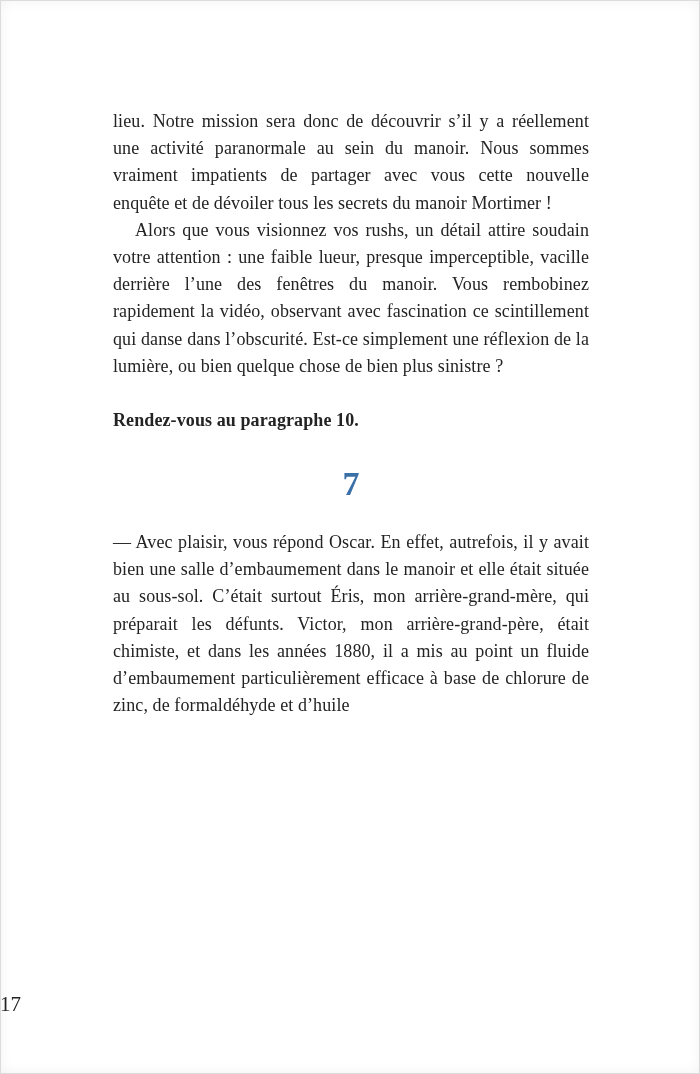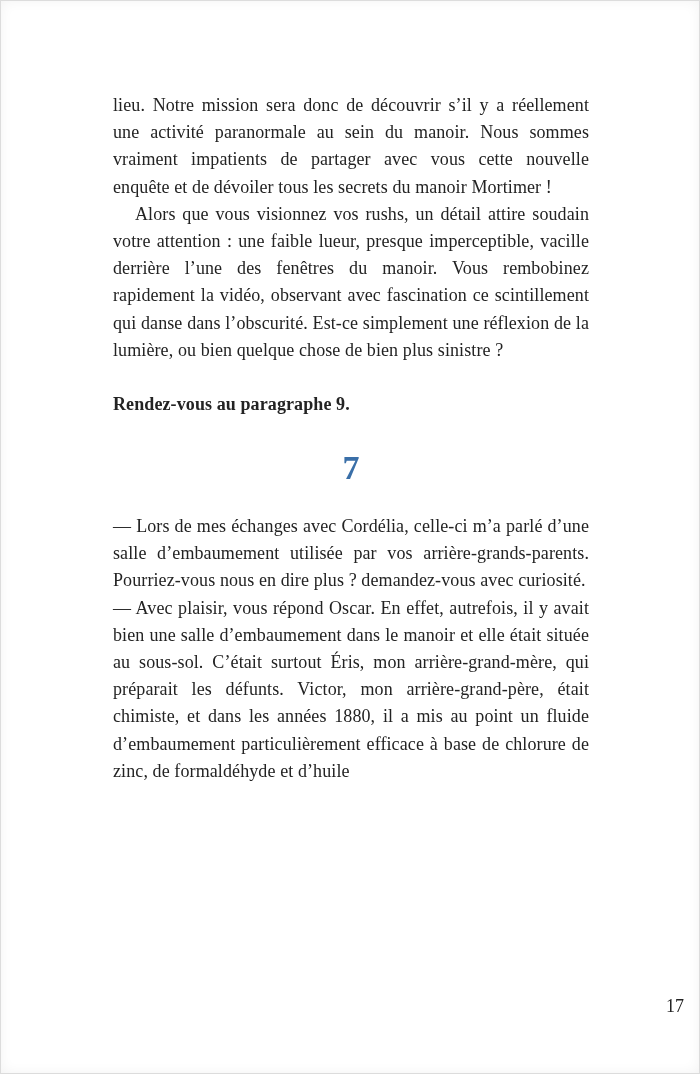--- a/index.html
+++ b/index.html
@@ -13,21 +13,21 @@
       height: 1074px;
       margin: 0 auto;
       background: #ffffff;
       box-shadow: inset 0 0 0 1px #dcdcdc, inset 0 0 14px rgba(0,0,0,0.06);
       overflow: hidden;
       font-family: "Liberation Serif", "DejaVu Serif", serif;
     }
     .text-block {
       position: absolute;
       left: 113px;
-      top: 92px;
+      top: 108px;
       width: 476px;
       font-size: 18px;
       line-height: 27.2px;
       text-align: justify;
       letter-spacing: 0.1px;
     }
     .text-block p {
       margin: 0;
       hyphens: auto;
       -webkit-hyphens: auto;
@@ -42,33 +42,32 @@
     .section-number {
       text-align: center;
       font-size: 34px;
       font-weight: 700;
       margin: 30px 0 24px 0;
       line-height: 1.2;
     }
     .page-number {
       position: absolute;
       left: 0;
-      right: 16px;
+      right: 8px;
       bottom: 57px;
-      text-align: right;
-      font-size: 18px;
+      text-align: left;
+      font-size: 21px;
       font-family: "Liberation Serif", "DejaVu Serif", serif;
     }
   </style>
 </head>
 <body>
 
 <div class="page" style="color: rgb(35, 35, 35); background: rgb(255, 255, 255);">
   <div class="text-block" lang="fr">
     <p class="body">lieu. Notre mission sera donc de découvrir s’il y a réellement une activité paranormale au sein du manoir. Nous sommes vraiment impatients de partager avec vous cette nouvelle enquête et de dévoiler tous les secrets du manoir Mortimer&nbsp;!</p>
     <p class="body indent">Alors que vous visionnez vos rushs, un détail attire soudain votre attention&nbsp;: une faible lueur, presque imperceptible, vacille derrière l’une des fenêtres du manoir. Vous rembobinez rapidement la vidéo, observant avec fascination ce scintillement qui danse dans l’obscurité. Est-ce simplement une réflexion de la lumière, ou bien quelque chose de bien plus sinistre&nbsp;?</p>
-    <p class="cta">Rendez-vous au paragraphe 9.</p>
+    <p class="cta">Rendez-vous au paragraphe 10.</p>
     <div class="section-number" style="color: rgb(58, 111, 168);">7</div>
-    <p class="body">— Lors de mes échanges avec Cordélia, celle-ci m’a parlé d’une salle d’embaumement utilisée par vos arrière-grands-parents. Pourriez-vous nous en dire plus&nbsp;? demandez-vous avec curiosité.</p>
     <p class="body">— Avec plaisir, vous répond Oscar. En effet, autrefois, il y avait bien une salle d’embaumement dans le manoir et elle était située au sous-sol. C’était surtout Éris, mon arrière-grand-mère, qui préparait les défunts. Victor, mon arrière-grand-père, était chimiste, et dans les années 1880, il a mis au point un fluide d’embaumement particulièrement efficace à base de chlorure de zinc, de formaldéhyde et d’huile</p>
   </div>
   <div class="page-number">17</div>
 </div>
 
 </body></html>

